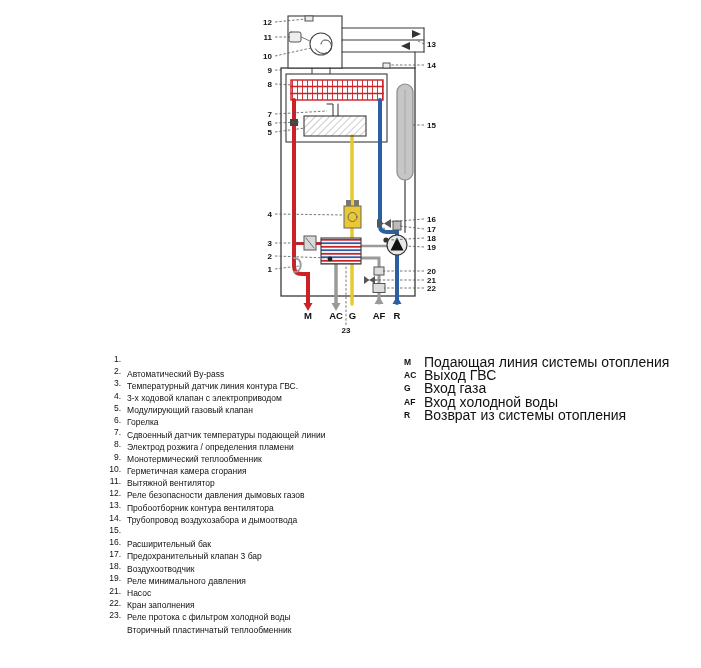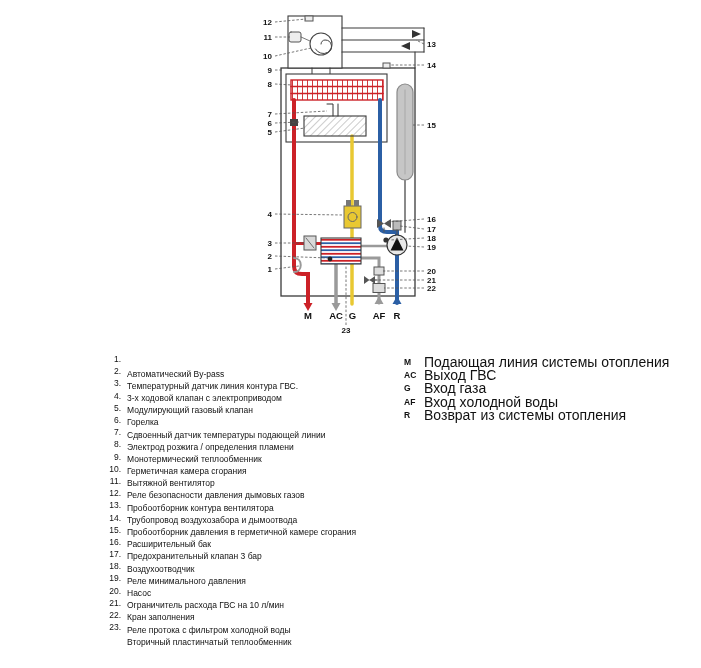--- a/index.html
+++ b/index.html
@@ -252,21 +252,20 @@
       <span class="ltxt">Пробоотборник контура вентилятора</span>
     </div>
 
     <div class="lrow">
       <span class="lnum">13.</span>
       <span class="ltxt">Трубопровод воздухозабора и дымоотвода</span>
     </div>
 
     <div class="lrow">
       <span class="lnum">14.</span>
-      <span class="ltxt">Пробоотборник давления в герметичной камере сгорания</span>
     </div>
 
     <div class="lrow">
       <span class="lnum">15.</span>
       <span class="ltxt">Расширительный бак</span>
     </div>
 
     <div class="lrow">
       <span class="lnum">16.</span>
       <span class="ltxt">Предохранительный клапан 3 бар</span>
@@ -280,24 +279,20 @@
     <div class="lrow">
       <span class="lnum">18.</span>
       <span class="ltxt">Реле минимального давления</span>
     </div>
 
     <div class="lrow">
       <span class="lnum">19.</span>
       <span class="ltxt">Насос</span>
     </div>
 
-    <div class="lrow">
-      <span class="lnum">20.</span>
-      <span class="ltxt">Ограничитель расхода ГВС на 10 л/мин</span>
-    </div>
 
     <div class="lrow">
       <span class="lnum">21.</span>
       <span class="ltxt">Кран заполнения</span>
     </div>
 
     <div class="lrow">
       <span class="lnum">22.</span>
       <span class="ltxt">Реле протока с фильтром холодной воды</span>
     </div>

